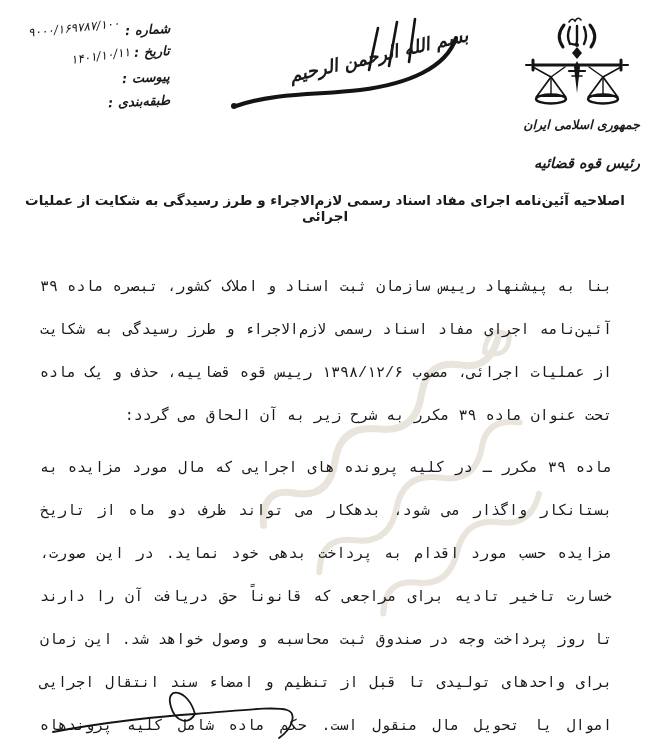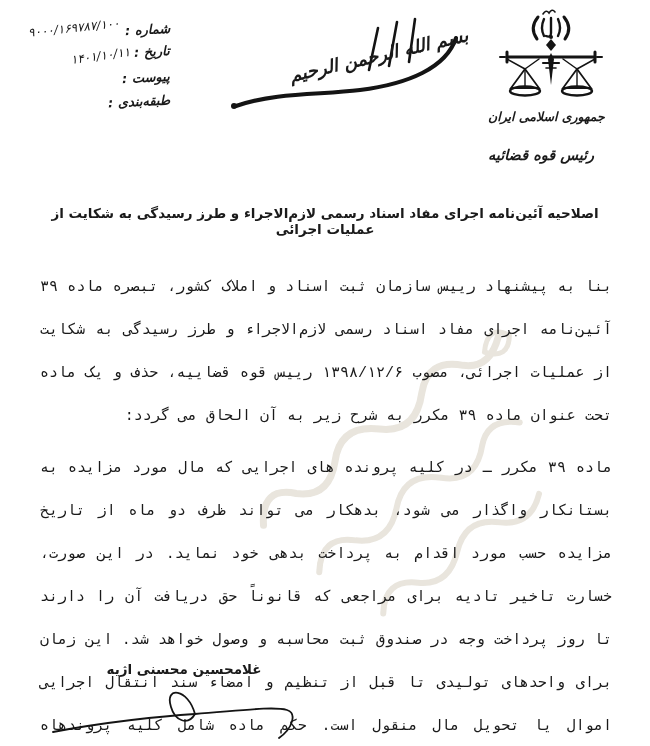--- a/index.html
+++ b/index.html
@@ -20,30 +20,30 @@
 
   
   .bismillah{position:absolute;top:6px;left:218px;width:252px;height:112px;direction:rtl;}
   .bism-text{
     position:absolute;top:18px;right:2px;font-size:18px;font-weight:bold;font-style:italic;
     white-space:nowrap;transform:rotate(-13deg);transform-origin:right center;letter-spacing:-1px;
   }
   .bism-swoosh{position:absolute;top:0;left:0;}
 
   
-  .emblem-block{position:absolute;top:8px;left:488px;width:152px;text-align:left;}
+  .emblem-block{position:absolute;top:16px;left:488px;width:152px;text-align:right;}
   .org1{font-size:12.5px;font-weight:bold;font-style:italic;margin-top:1px;white-space:nowrap;}
   .org2{font-size:14.5px;font-weight:bold;font-style:italic;margin-top:23px;white-space:nowrap;}
 
   
   .watermark{position:absolute;top:360px;left:248px;transform:rotate(-34deg);opacity:.55;}
 
   
   .title{
-    position:absolute;top:192px;left:20px;right:20px;margin:13px;text-align:center;
+    position:absolute;top:192px;left:20px;right:20px;margin:0;text-align:center;
     font-size:13.5px;font-weight:bold;letter-spacing:0;
   }
 
   
   .body-text{position:absolute;top:266px;right:38px;left:40px;font-size:15px;font-family:Liberation Mono, monospace;}
   .body-text p{margin:0;line-height:43px;text-align:justify;}
   .body-text p.p2{margin-top:9px;}
 
   
   .sig-name{position:absolute;top:661px;left:98px;width:172px;text-align:center;font-size:13.5px;font-weight:bold;white-space:nowrap;}
@@ -131,21 +131,20 @@
     </g>
   </svg>
 
   <h1 class="title">اصلاحیه آئین‌نامه اجرای مفاد اسناد رسمی لازم‌الاجراء و طرز رسیدگی به شکایت از عملیات اجرائی</h1>
 
   <div class="body-text">
     <p class="p1">بنا به پیشنهاد رییس سازمان ثبت اسناد و املاک کشور، تبصره ماده ۳۹ آئین‌نامه اجرای مفاد اسناد رسمی لازم‌الاجراء و طرز رسیدگی به شکایت از عملیات اجرائی، مصوب ۱۳۹۸/۱۲/۶ رییس قوه قضاییه، حذف و یک ماده تحت عنوان ماده ۳۹ مکرر به شرح زیر به آن الحاق می گردد:</p>
     <p class="p2">ماده ۳۹ مکرر ـ در کلیه پرونده های اجرایی که مال مورد مزایده به بستانکار واگذار می شود، بدهکار می تواند ظرف دو ماه از تاریخ مزایده حسب مورد اقدام به پرداخت بدهی خود نماید. در این صورت، خسارت تاخیر تادیه برای مراجعی که قانوناً حق دریافت آن را دارند تا روز پرداخت وجه در صندوق ثبت محاسبه و وصول خواهد شد. این زمان برای واحدهای تولیدی تا قبل از تنظیم و امضاء سند انتقال اجرایی اموال یا تحویل مال منقول است. حکم ماده شامل کلیه پروندهاه اجرایی جاری می باشد.</p>
   </div>
 
-  <div class="sig-name">غلامحسین محسنی اژیه</div>
   <svg class="sig-stroke" width="260" height="62" viewBox="0 0 260 62">
     <g stroke="#141414" fill="none" stroke-linecap="round" stroke-width="1.8">
       <path d="M8,50 C60,40 118,34 150,32 C192,29 228,24 242,28 C252,31 248,46 234,56"></path>
       <path d="M150,32 C143,6 119,4 126,25 C130,39 143,44 150,32"></path>
     </g>
   </svg>
 
 </div>
 
 </body></html>

